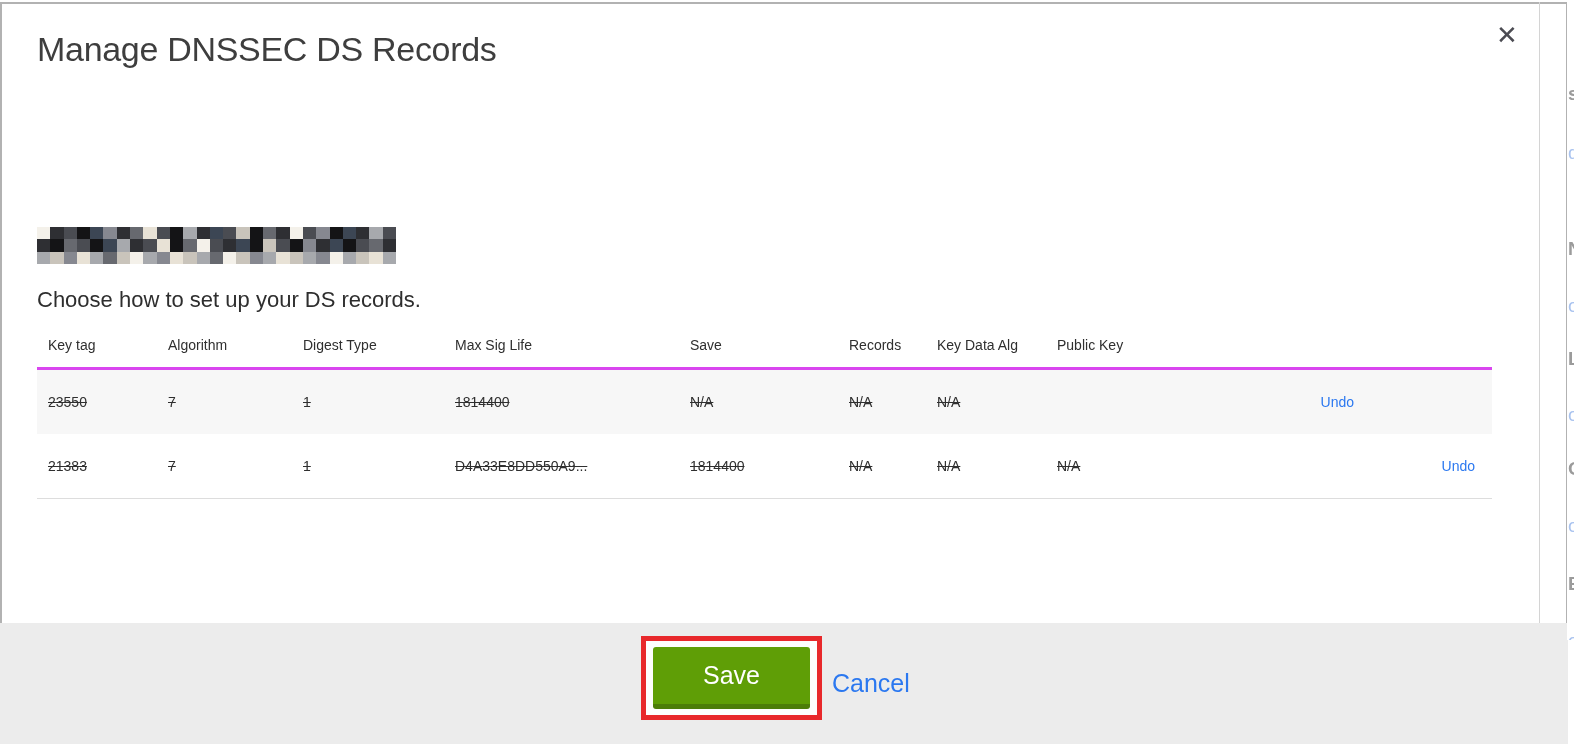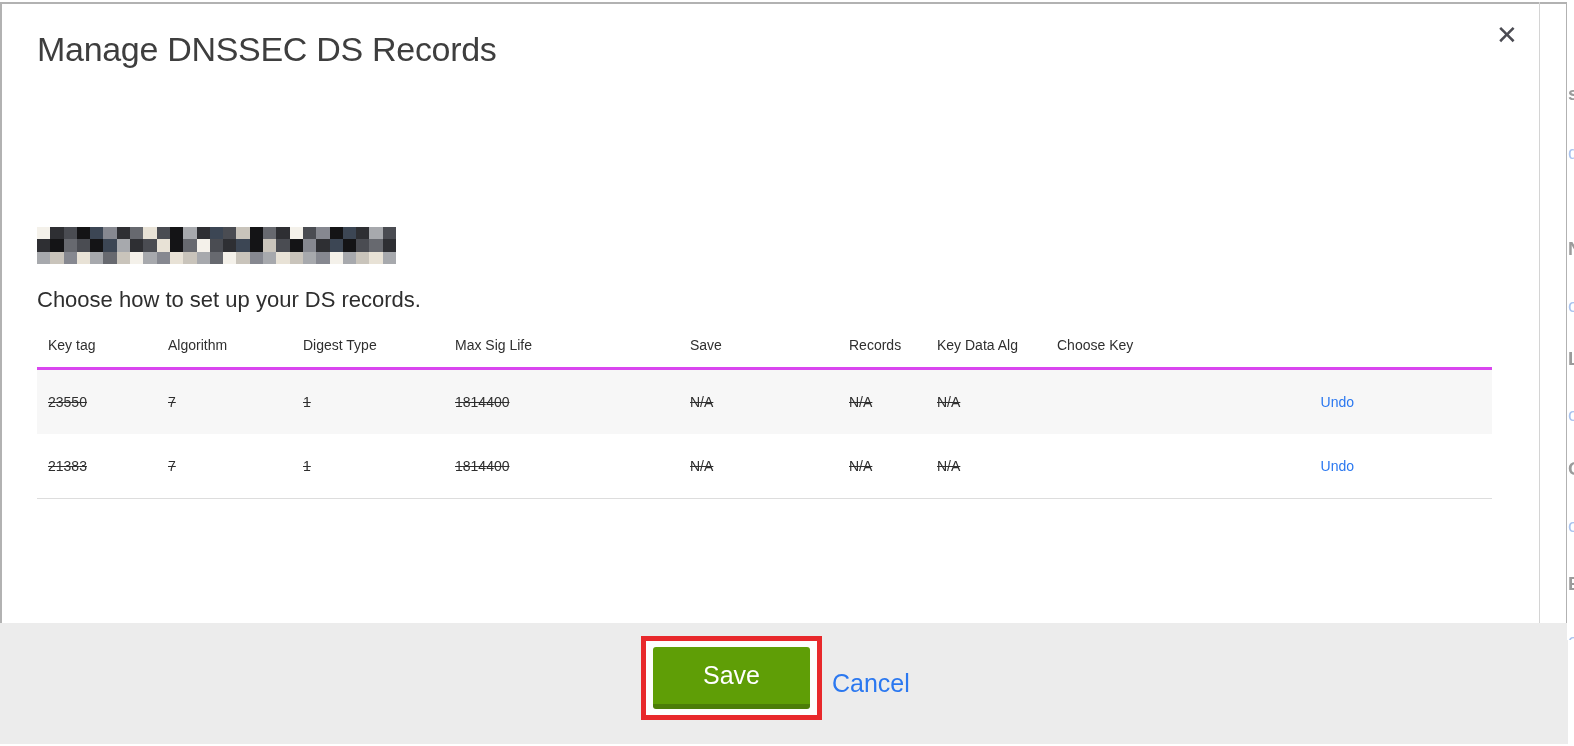--- a/index.html
+++ b/index.html
@@ -170,38 +170,39 @@
 
   <div class="dstable">
     <div class="thead">
         <div class="hcell">Key tag</div>
         <div class="hcell">Algorithm</div>
         <div class="hcell">Digest Type</div>
         <div class="hcell">Max Sig Life</div>
         <div class="hcell">Save</div>
         <div class="hcell">Records</div>
         <div class="hcell">Key Data Alg</div>
-        <div class="hcell">Choose Key</div>
+        <div class="hcell">Public Key</div>
       </div>
     <div class="tbody">
         <div class="trow alt">
           <div class="cell struck">23550</div>
           <div class="cell struck">7</div>
           <div class="cell struck">1</div>
           <div class="cell struck">1814400</div>
           <div class="cell struck">N/A</div>
           <div class="cell struck">N/A</div>
           <div class="cell struck">N/A</div>
           <div class="cell"></div>
           <div class="cell undo-cell"><a class="undo-link">Undo</a></div>
         </div>
         <div class="trow">
           <div class="cell struck">21383</div>
           <div class="cell struck">7</div>
           <div class="cell struck">1</div>
+          <div class="cell struck">D4A33E8DD550A9...</div>
           <div class="cell struck">1814400</div>
           <div class="cell struck">N/A</div>
           <div class="cell struck">N/A</div>
           <div class="cell struck">N/A</div>
           <div class="cell"></div>
           <div class="cell undo-cell"><a class="undo-link">Undo</a></div>
         </div>
       </div>
   </div>
 

